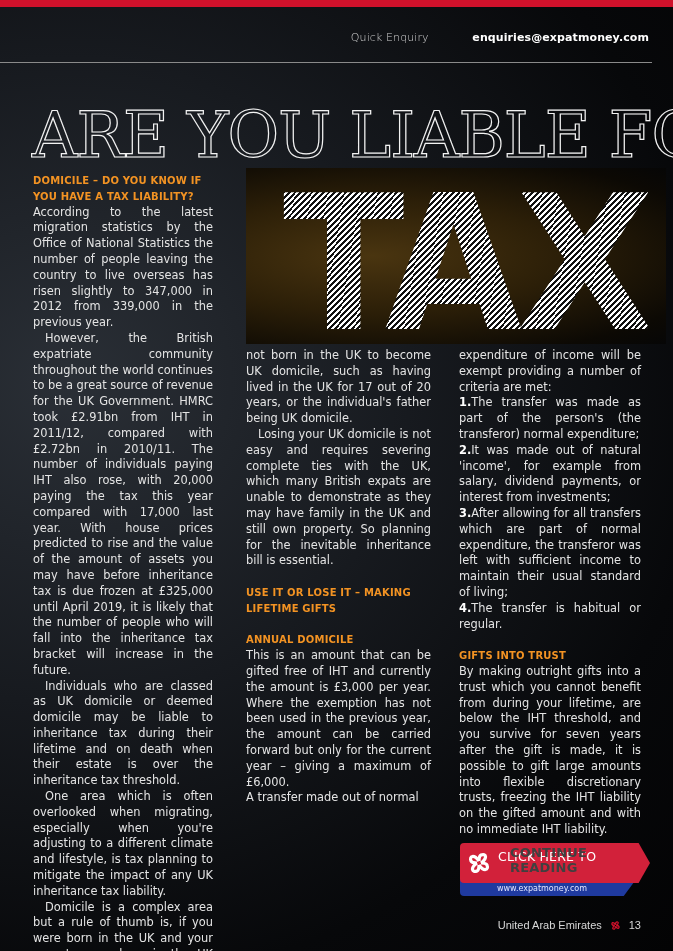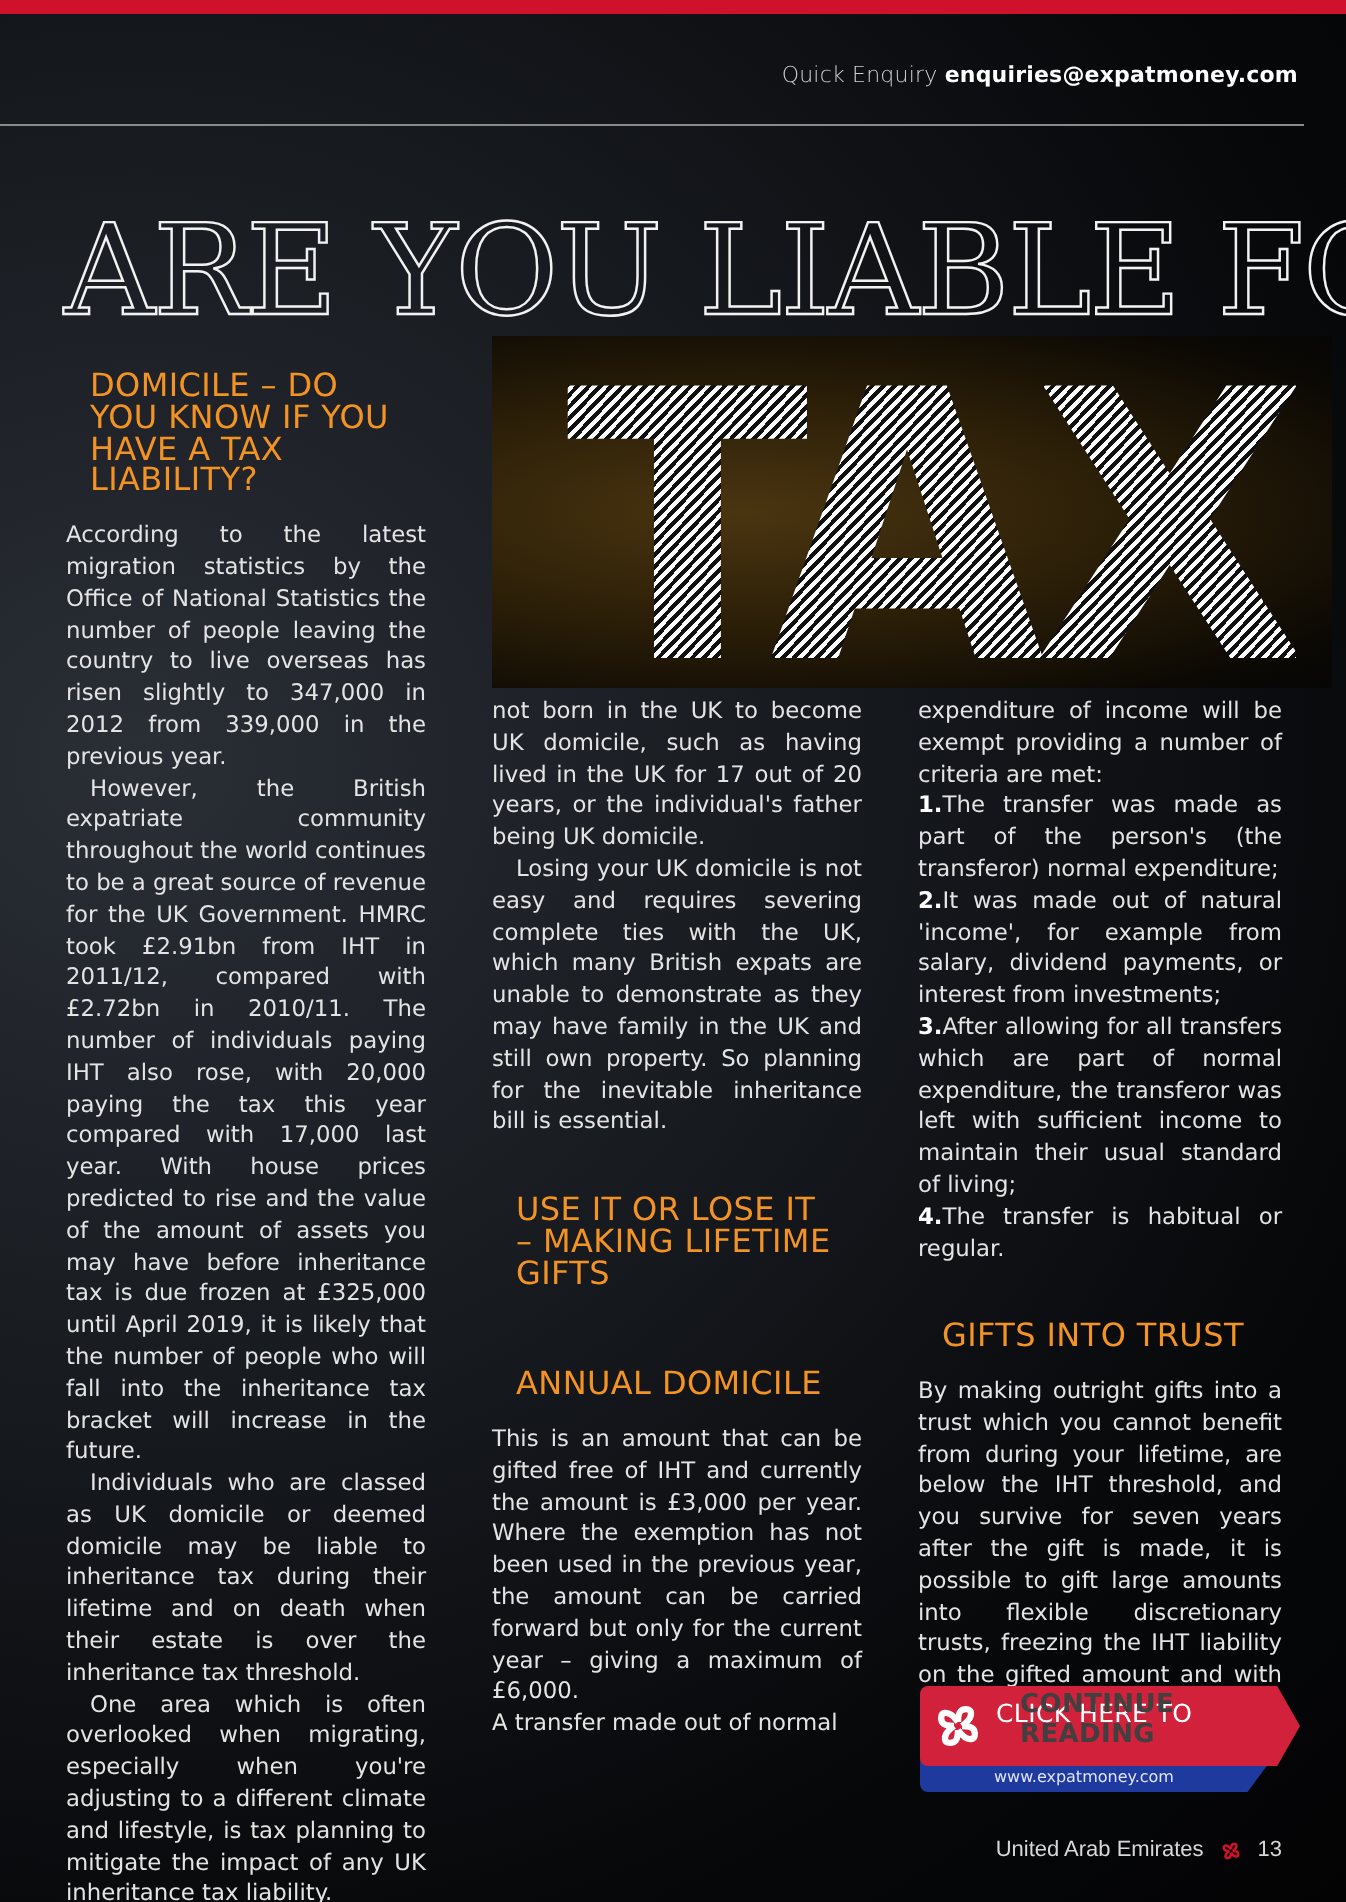--- a/index.html
+++ b/index.html
@@ -5,21 +5,21 @@
   html, body { margin:0; padding:0; }
   body {
     width:673px; height:951px; overflow:hidden; position:relative;
     background: radial-gradient(ellipse at 10% 40%, #2a2f36 0%, #171a1f 40%, #07080a 75%, #030304 100%);
     font-family: "DejaVu Sans", sans-serif;
     color:#e6e6e6;
   }
   .topbar { position:absolute; left:0; top:0; width:673px; height:7px; background:#d0112b; }
   .enquiry { position:absolute; right:24px; top:31px; font-size:11px; color:#d8d8d8; white-space:nowrap; letter-spacing:0.1px; }
   .enquiry .lbl { font-weight:300; color:#cfcfcf;margin-left:40px; }
-  .enquiry .email { font-weight:bold; color:#fff; }
+  .enquiry .email { font-weight:bold; color:#fff;margin-left:40px; }
   .rule { position:absolute; left:0; top:62px; width:652px; height:1px; background:#8a8a8a; }
 
   .headline {
     position:absolute; left:32px; top:104px; width:620px;
     font-family:"DejaVu Serif", serif; font-size:63px; line-height:63px; font-weight:100;
     color:transparent; -webkit-text-stroke:1.2px #f2f2f2; letter-spacing:-1px; white-space:nowrap;
   }
   .tax-panel {
     position:absolute; left:246px; top:168px; width:420px; height:176px;
     background: radial-gradient(ellipse at 30% 50%, #4a3510 0%, #2c1f08 45%, #0c0904 85%, #060606 100%);
@@ -29,21 +29,21 @@
     font-family:"DejaVu Sans", sans-serif; font-weight:bold; font-size:178px; line-height:160px;
     letter-spacing:-6px;
     background: repeating-linear-gradient(-45deg, #ffffff 0 2px, #111 2px 4px);
     -webkit-background-clip:text; background-clip:text; color:transparent;
     transform: scaleY(1.05); transform-origin: top left;
   }
 
   .col { position:absolute; font-size:11.4px; line-height:15.8px; color:#e4e4e4; }
   .col p { margin:0; text-align:justify; }
   .col p.ind { text-indent:12px; }
-  .col h3 { margin:12px; color:#f39323; font-size:16px; line-height:15.8px; font-weight:normal; letter-spacing:0.2px; }
+  .col h3 { margin:0; color:#f39323; font-size:10px; line-height:15.8px; font-weight:bold; letter-spacing:0.2px; }
   .col .gap { height:15.8px; }
   .col b.num { color:#fff; }
   #c1 { left:33px; top:173px; width:180px; }
   #c2 { left:246px; top:348px; width:185px; }
   #c3 { left:459px; top:348px; width:182px; }
 
   .cta { position:absolute; left:460px; top:843px; width:190px; height:66px;text-decoration:underline; }
   .cta .blue { position:absolute; left:0; top:18px; width:178px; height:35px; background:#1f3a9f; border-radius:4px;
      clip-path: polygon(0 0, 92% 0, 100% 45%, 92% 100%, 0 100%); }
   .cta .red { position:absolute; left:0; top:0; width:190px; height:40px; background:#d2213a; border-radius:4px 0 0 4px;

